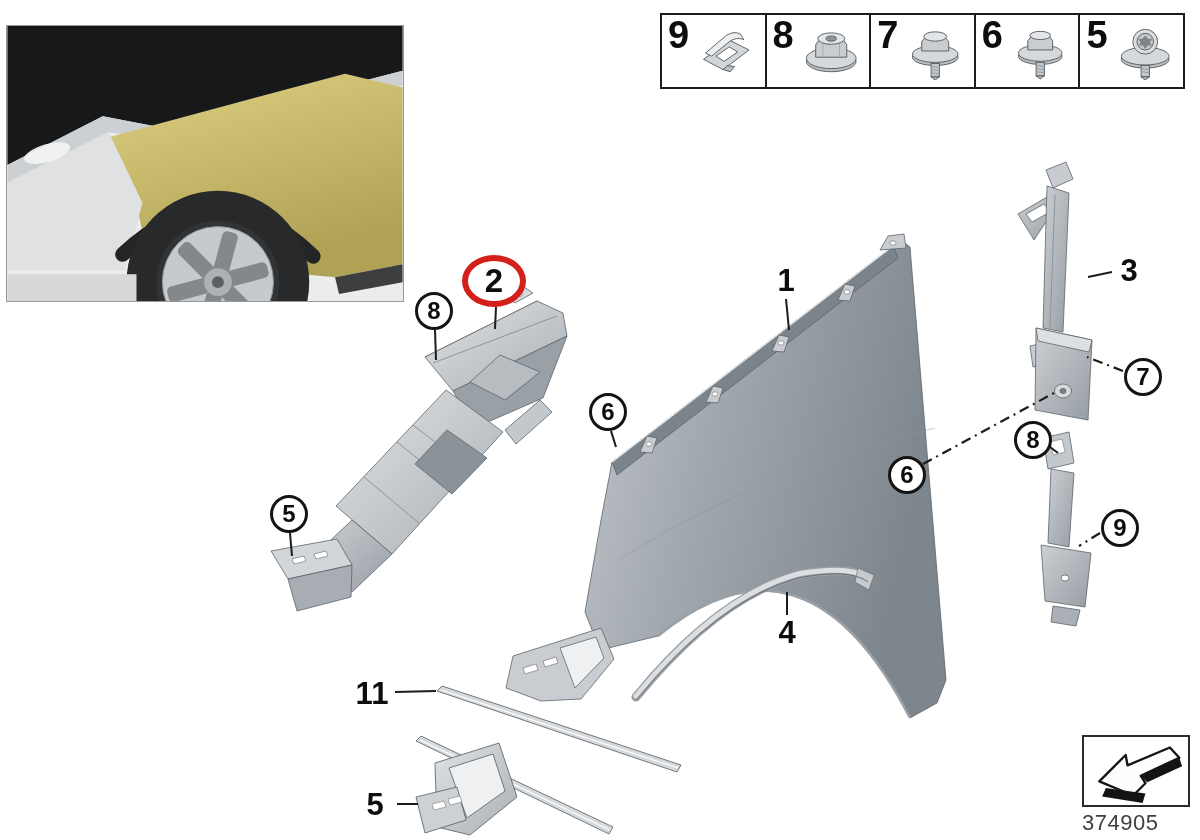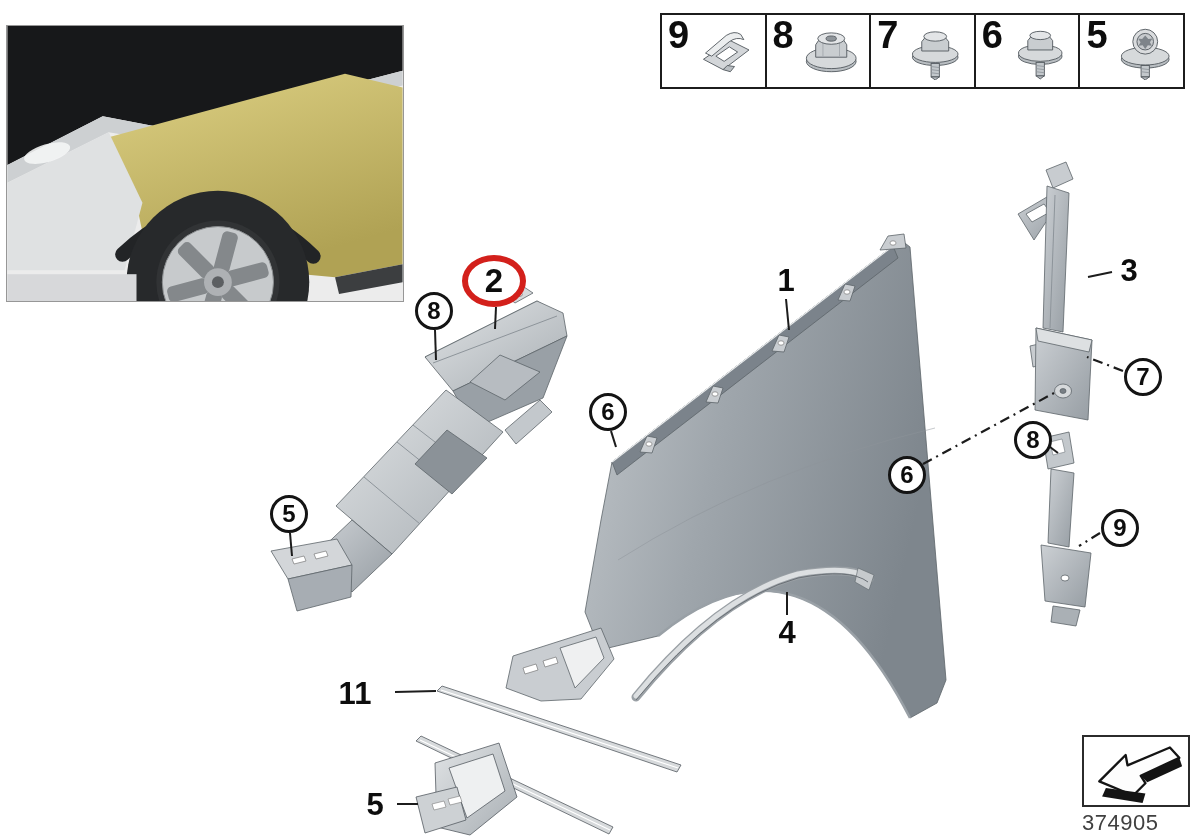--- a/index.html
+++ b/index.html
@@ -305,21 +305,21 @@
     </div>
   <div class="callout circle" style="left:1033px;top:440px">
     <span>8</span>
     </div>
   <div class="callout circle" style="left:1120px;top:528px">
     <span>9</span>
     </div>
   <div class="callout plain" style="left:787px;top:633px">
     <span>4</span>
     </div>
-  <div class="callout plain" style="left:355px;top:694px">
+  <div class="callout plain" style="left:372px;top:694px">
     <span>11</span>
     </div>
   <div class="callout plain" style="left:375px;top:805px">
     <span>5</span>
     </div>
 
   <div class="nav-box">
     <svg width="100" height="64" viewBox="0 0 104 68">
       <path d="M13,45 L41,17 L43,28 L88,9 L98,20 L57,39 L62,47 L49,60 Z" fill="#fdfdfd" stroke="#141414" stroke-width="2.5" stroke-linejoin="round"></path>
       <polygon points="98,20 101,29 64,46 57,39" fill="#141414"></polygon>

